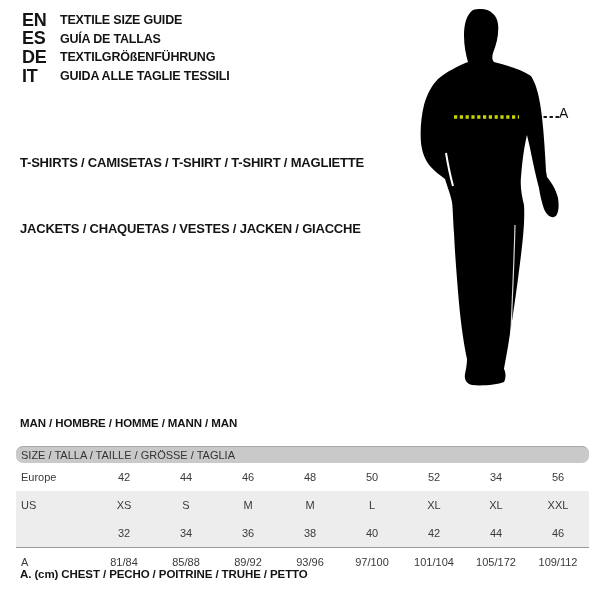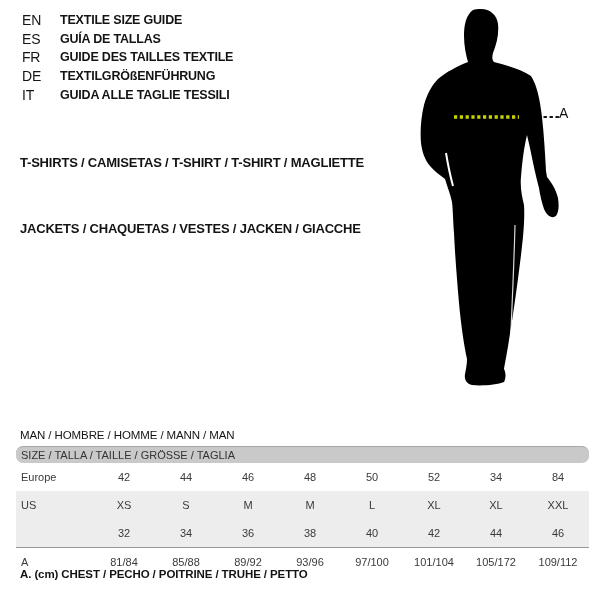--- a/index.html
+++ b/index.html
@@ -4,30 +4,30 @@
 <style>
   html,body{margin:0;padding:0;}
   body{
     width:600px;height:600px;position:relative;background:#ffffff;
     font-family:"Liberation Sans","DejaVu Sans",sans-serif;
     color:#141414;overflow:hidden;
   }
   
   .lang-block{position:absolute;left:22px;top:11px;}
   .lang-row{display:flex;height:18.6px;align-items:center;}
-  .lang-code{width:38px;font-size:14px;font-weight:normal;letter-spacing:-0.2px;}
+  .lang-code{width:38px;font-size:18px;font-weight:bold;letter-spacing:-0.2px;}
   .lang-label{font-size:12.5px;font-weight:bold;letter-spacing:-0.2px;white-space:nowrap;}
   
   .cat-block{position:absolute;left:20px;top:107px;}
   .cat-line{font-size:13px;font-weight:bold;letter-spacing:-0.2px;line-height:19.5px;white-space:nowrap;margin-top:46px;}
   
   .man-svg{position:absolute;left:393px;top:5px;width:180px;height:385px;}
   .measure-a{position:absolute;left:559px;top:105px;font-size:14px;font-weight:500;color:#111;}
   
-  .man-heading{position:absolute;left:20px;top:429px;font-size:11.5px;font-weight:normal;letter-spacing:-0.1px;white-space:nowrap;}
+  .man-heading{position:absolute;left:20px;top:417px;font-size:11.5px;font-weight:bold;letter-spacing:-0.1px;white-space:nowrap;}
   
   .size-table{position:absolute;left:16px;top:446px;width:573px;font-size:11px;color:#3a3a3a;}
   .tr{display:flex;align-items:center;height:28px;}
   .tr.header{height:16px;background:#c9c9c9;border-top:1px solid #a8a8a8;color:#333;border-radius:7px;}
   .tr.shaded{background:#ededed;}
   .tr.topline{border-top:1px solid #999;}
   .td{flex:1;text-align:center;white-space:nowrap;}
   .td.label{flex:0 0 72px;text-align:left;padding-left:5px;}
   .header-cell{padding-left:5px;white-space:nowrap;}
   
@@ -37,24 +37,20 @@
 <body>
 
 <div class="lang-block">
   <div class="lang-row">
     <span class="lang-code">EN</span>
     <span class="lang-label">TEXTILE SIZE GUIDE</span>
   </div>
   <div class="lang-row">
     <span class="lang-code">ES</span>
     <span class="lang-label">GUÍA DE TALLAS</span>
-  </div>
-  <div class="lang-row">
-    <span class="lang-code">FR</span>
-    <span class="lang-label">GUIDE DES TAILLES TEXTILE</span>
   </div>
   <div class="lang-row">
     <span class="lang-code">DE</span>
     <span class="lang-label">TEXTILGRÖßENFÜHRUNG</span>
   </div>
   <div class="lang-row">
     <span class="lang-code">IT</span>
     <span class="lang-label">GUIDA ALLE TAGLIE TESSILI</span>
   </div>
 </div>
@@ -117,21 +113,21 @@
 
   <div class="tr">
     <div class="td label">Europe</div>
     <div class="td">42</div>
     <div class="td">44</div>
     <div class="td">46</div>
     <div class="td">48</div>
     <div class="td">50</div>
     <div class="td">52</div>
     <div class="td">34</div>
-    <div class="td">84</div>
+    <div class="td">56</div>
   </div>
 
   <div class="tr shaded">
     <div class="td label">US</div>
     <div class="td">XS</div>
     <div class="td">S</div>
     <div class="td">M</div>
     <div class="td">M</div>
     <div class="td">L</div>
     <div class="td">XL</div>

